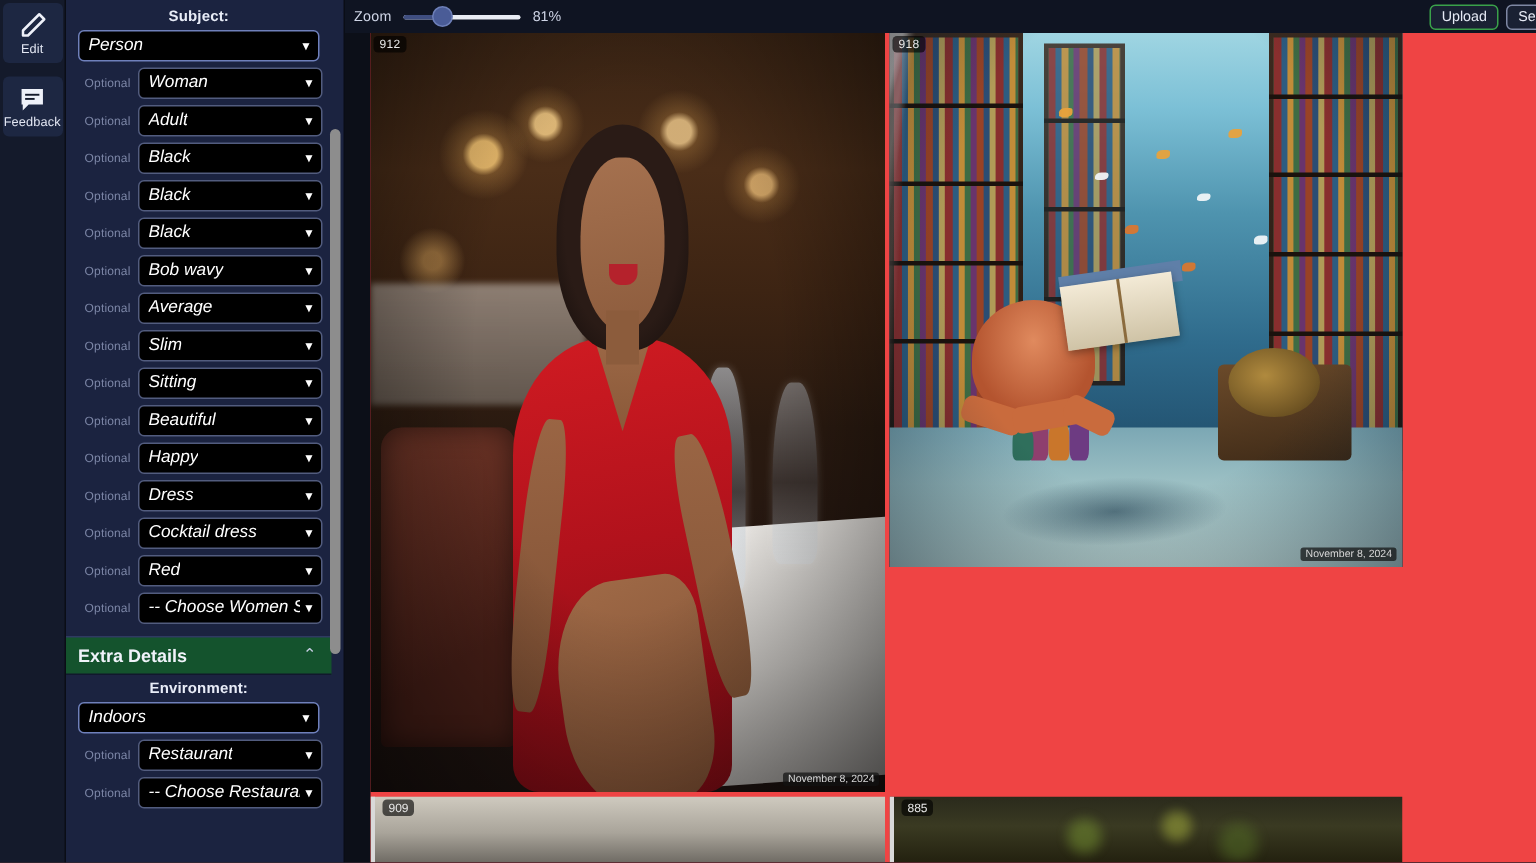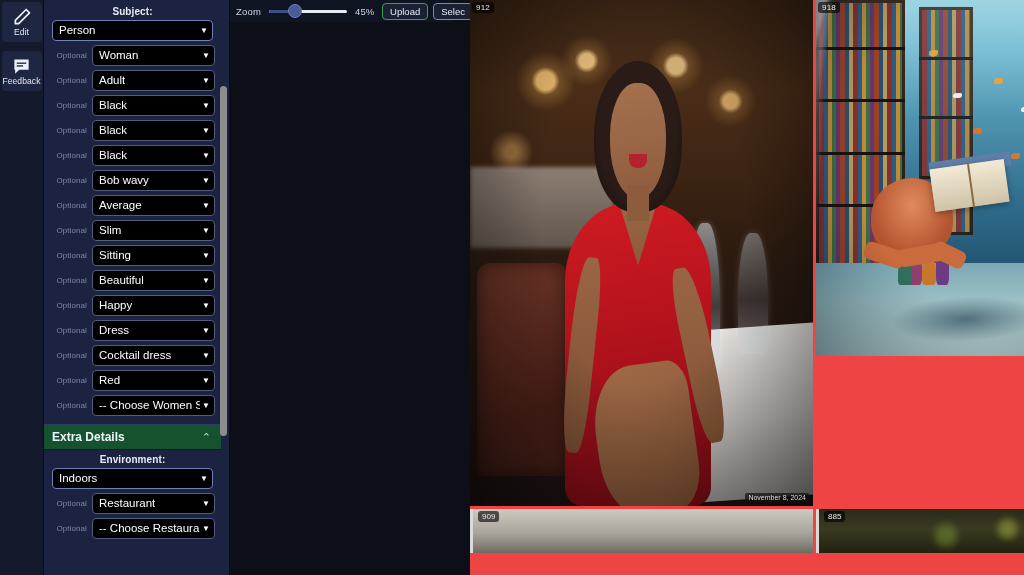--- a/index.html
+++ b/index.html
@@ -65,21 +65,21 @@
   }
   .sel {
     flex: 1; height: 21px;
     background: #000000; color: #ffffff;
     border: 1px solid #525c7e; border-radius: 4px;
     display: flex; align-items: center; justify-content: space-between;
     padding: 0 4px 0 6px; font-size: 11.5px; cursor: pointer;
     overflow: hidden; white-space: nowrap;
   }
   .sel.primary { border-color: #6f80bb; }
-  .sel .txt { overflow:hidden; text-overflow: clip; white-space: nowrap; }
+  .sel .txt { overflow:hidden; text-overflow: clip; white-space: nowrap; font-style: italic; }
   .sel .caret { font-size: 8px; color: #ffffff; flex: 0 0 auto; padding-left:2px;}
   .row.full .sel { margin-left: 0; }
   .row.full { padding: 0 2px; }
 
   .section-head {
     display: flex; align-items: center; justify-content: space-between;
     background: #14532d; border-top: 1px solid #2f3a62; border-bottom: 1px solid #11182c;
     height: 26px; padding: 0 10px 0 8px; margin: 8px -6px 4px -6px;
     cursor: pointer;
   }
@@ -88,21 +88,21 @@
 
   .vscroll {
     position: absolute; right: 2px; top: 0; width: 7px; height: 100%;
   }
   .vthumb {
     position: absolute; left: 0; width: 7px; border-radius: 4px;
     background: #8d8d8d; cursor: pointer;
   }
 
   
-  .stage { flex: 1; height: 575px; display: flex; flex-direction: row; background: #0c0f18; position: relative; min-width:0;}
+  .stage { flex: 1; height: 575px; display: flex; flex-direction: column; background: #0c0f18; position: relative; min-width:0;}
   .topbar {
     height: 22px; flex: 0 0 22px; display: flex; align-items: center;
     background: #0f1422; padding: 0 4px 0 6px; gap: 8px;
   }
   .zoom-label { font-size: 9.5px; color: #cfd5e6; letter-spacing:.2px;}
   .slider { position: relative; width: 78px; height: 14px; display:flex; align-items:center; cursor: pointer;}
   .track { position: absolute; left: 0; right: 0; height: 3px; background: #e9ecf4; border-radius: 2px; }
   .track-left { position: absolute; left:0; width: 30%; height:3px; background:#3f4e80; border-radius:2px;}
   .knob {
     position: absolute; width: 14px; height: 14px; border-radius: 50%;
@@ -513,21 +513,21 @@
 
   <div class="stage">
 
     <div class="topbar">
       <span class="zoom-label">Zoom</span>
       <div class="slider">
         <div class="track"></div>
         <div class="track-left"></div>
         <div class="knob"></div>
       </div>
-      <span class="zoom-val">45%</span>
+      <span class="zoom-val">81%</span>
       <div class="topbar-right">
         <div class="btn upload">Upload</div>
         <div class="btn select">Selec</div>
       </div>
     </div>
 
     <div class="canvas">
 
       <div class="img-row" style="top:0;left:0;">
 

